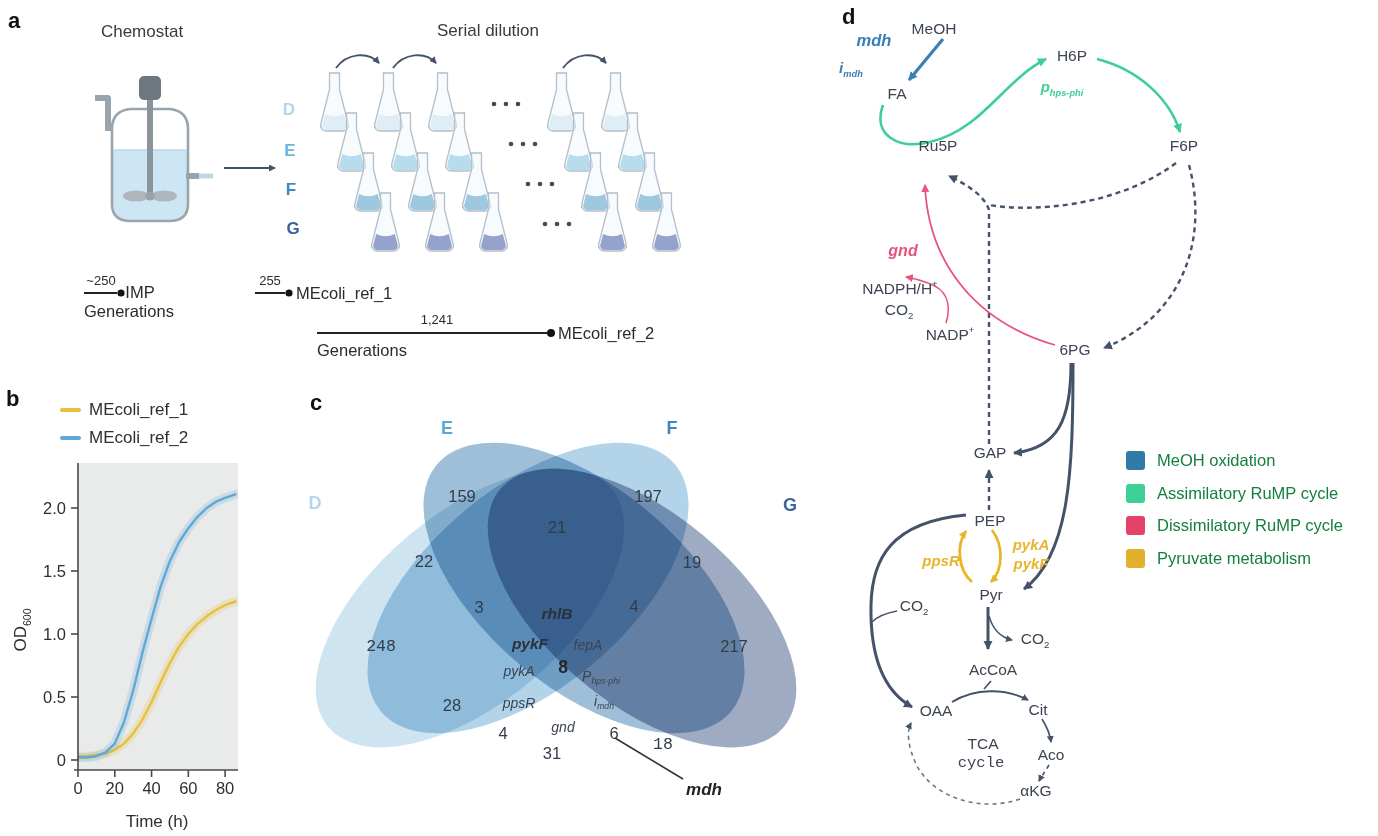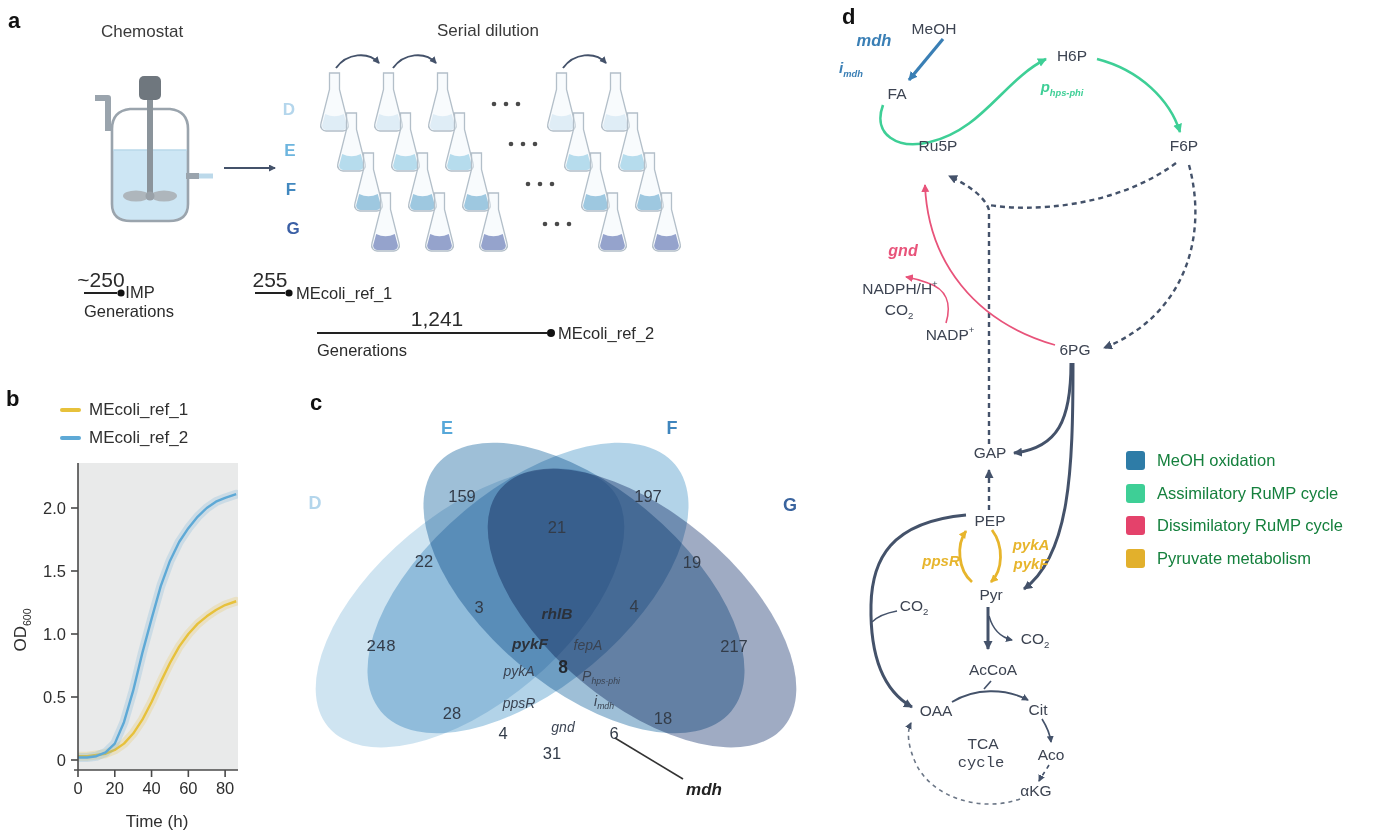--- a/index.html
+++ b/index.html
@@ -5,21 +5,21 @@
   html,body{margin:0;padding:0;}
   body{width:1378px;height:836px;position:relative;background:#fff;
        font-family:"Liberation Sans",sans-serif;overflow:hidden;color:#3b4350;}
   .abs{position:absolute;white-space:nowrap;}
   .ctr{transform:translate(-50%,-50%);}
   .panel-letter{font-weight:bold;font-size:22px;color:#111;}
   .fig-title{font-size:17px;color:#3a3a3a;}
   sub{font-size:0.62em;}
   sup{font-size:0.62em;}
   
-  .gen-num{font-size:21px;color:#2b2b2b;}
+  .gen-num{font-size:13px;color:#2b2b2b;}
   .gen-lab{font-size:16.5px;color:#2b2b2b;}
   .row-label{font-weight:bold;font-size:17px;}
   
   .legend-row{display:flex;align-items:center;gap:8px;font-size:17px;color:#2f2f2f;}
   .leg-dash{width:21px;height:4px;border-radius:2px;}
   .axis-label{font-size:17px;color:#2f2f2f;}
   
   .venn-ellipse{position:absolute;border-radius:50%;mix-blend-mode:multiply;}
   .venn-set-label{font-weight:bold;font-size:18px;}
   .venn-num{font-size:16.5px;color:#333c49;}
@@ -329,22 +329,22 @@
 
 <span class="abs ctr venn-num" style="left:381px;top:646px;font-family:Liberation Mono, monospace;">248</span>
 <span class="abs ctr venn-num" style="left:462px;top:496px;">159</span>
 <span class="abs ctr venn-num" style="left:648px;top:496px;">197</span>
 <span class="abs ctr venn-num" style="left:734px;top:646px;">217</span>
 <span class="abs ctr venn-num" style="left:424px;top:561px;">22</span>
 <span class="abs ctr venn-num" style="left:557px;top:527px;">21</span>
 <span class="abs ctr venn-num" style="left:692px;top:562px;">19</span>
 <span class="abs ctr venn-num" style="left:479px;top:607px;">3</span>
 <span class="abs ctr venn-num" style="left:634px;top:606px;">4</span>
-<span class="abs ctr venn-num" style="left:452px;top:705px;margin-top:8px;">28</span>
-<span class="abs ctr venn-num" style="left:663px;top:718px;">18</span>
+<span class="abs ctr venn-num" style="left:452px;top:705px;">28</span>
+<span class="abs ctr venn-num" style="left:663px;top:744px;font-family:Liberation Mono, monospace;">18</span>
 <span class="abs ctr venn-num" style="left:503px;top:733px;">4</span>
 <span class="abs ctr venn-num" style="left:614px;top:733px;">6</span>
 <span class="abs ctr venn-num" style="left:552px;top:753px;">31</span>
 <span class="abs ctr venn-num-b" style="left:563px;top:667px;">8</span>
 
 <span class="abs ctr gene-b" style="left:557px;top:614px;">rhlB</span>
 <span class="abs ctr gene-b" style="left:530px;top:644px;">pykF</span>
 <span class="abs ctr gene" style="left:588px;top:645px;">fepA</span>
 <span class="abs ctr gene" style="left:519px;top:671px;">pykA</span>
 <span class="abs ctr gene" style="left:601px;top:677px;"><span>P</span><sub>hps-phi</sub></span>

